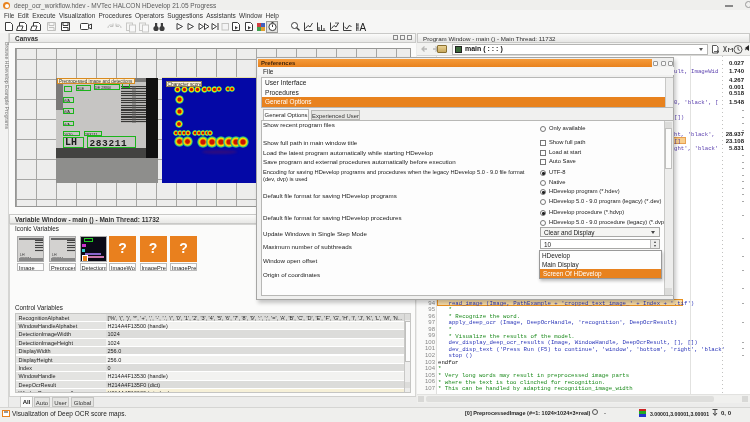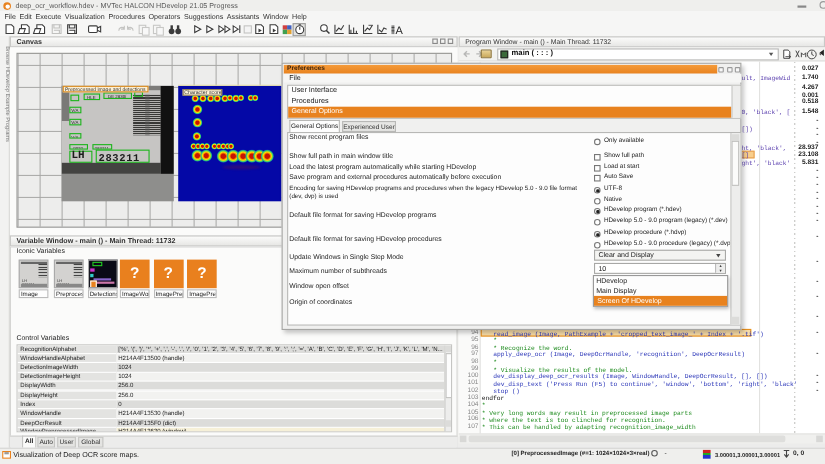--- a/index.html
+++ b/index.html
@@ -142,21 +142,21 @@
   <div class="abs hdr" style="left:417px;top:33px;width:333px;height:10px;font-weight:normal;font-size:6.2px;">Program Window - main () - Main Thread: 11732</div>
   <div class="abs" style="left:393px;top:35px;width:5px;height:5px;border:1px solid #888;"></div>
   <div class="abs" style="left:400px;top:35px;width:5px;height:5px;border:1px solid #888;"></div>
   <div class="abs" style="left:407px;top:35px;width:5px;height:5px;border:1px solid #888;"></div>
 
   <div class="abs" style="left:9px;top:43px;width:407px;height:171px;background:#FBFBFA;"></div>
   <div class="abs" style="left:14.5px;top:47.5px;width:396px;height:159.5px;background:#EDEDEC;border:1px solid #969694;
     background-image:linear-gradient(to right,#a6a6a4 1px,transparent 1px),linear-gradient(to bottom,#a6a6a4 1px,transparent 1px);
     background-size:20px 20px;background-position:0 0,0 10px;"></div>
 
-  <div class="abs" style="left:55.5px;top:77.5px;width:102.5px;height:105.5px;background:#8E8E8C;overflow:hidden;text-align:center;">
+  <div class="abs" style="left:55.5px;top:77.5px;width:102.5px;height:105.5px;background:#8E8E8C;overflow:hidden;">
 
     <div class="abs" style="left:0;top:0;width:90px;height:80.5px;background:#C6C5C3;"></div>
     <div class="abs" style="left:0;top:2px;width:7px;height:30px;background:#7a7977;"></div>
     <div class="abs" style="left:0;top:0;width:90px;height:4px;background:#7d7c7a;"></div>
 
     <div class="abs" style="left:65px;top:8.5px;width:25px;height:37px;background:repeating-linear-gradient(to bottom,#383836 0 0.9px,#b2b1af 0.9px 1.75px);"></div>
     <div class="abs" style="left:76px;top:8.5px;width:4px;height:37px;background:rgba(90,90,88,0.45);"></div>
 
     <div class="abs" style="left:0;top:70.5px;width:90px;height:10px;background:#434341;"></div>
 

